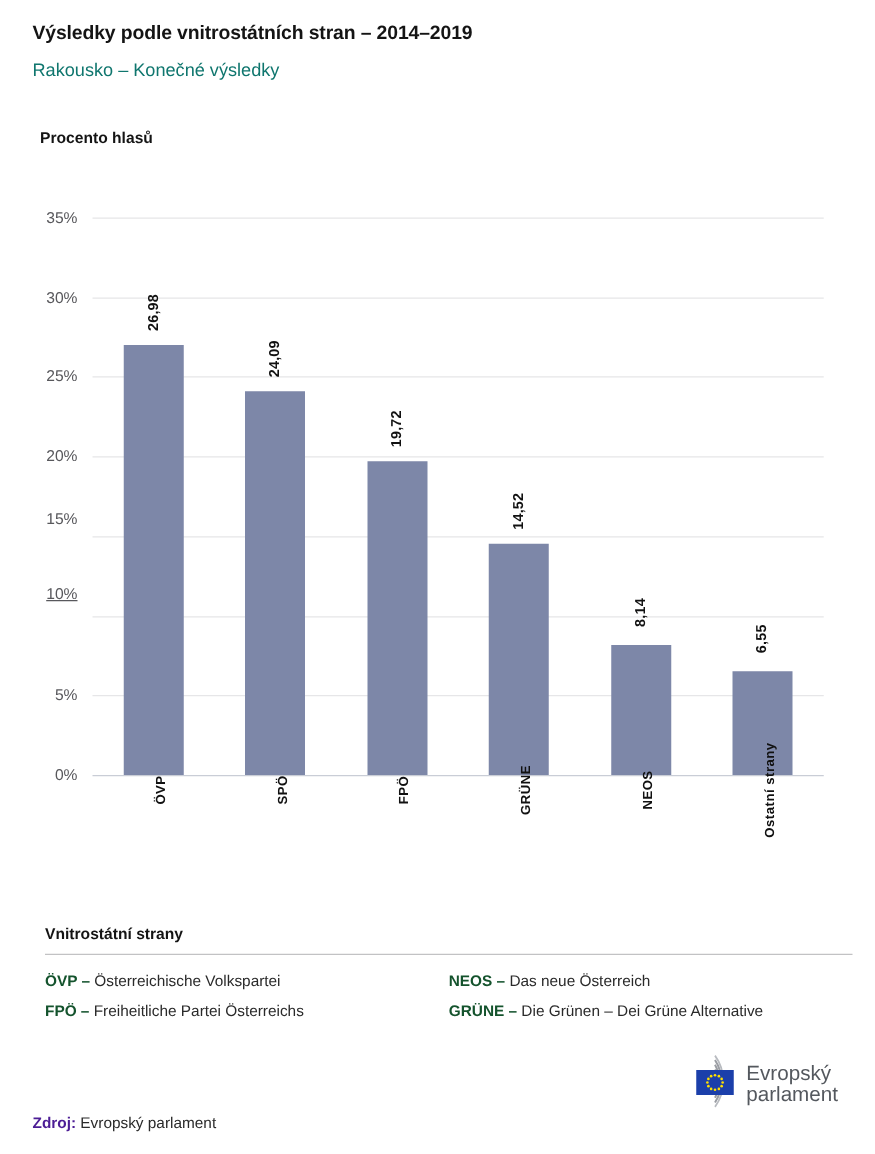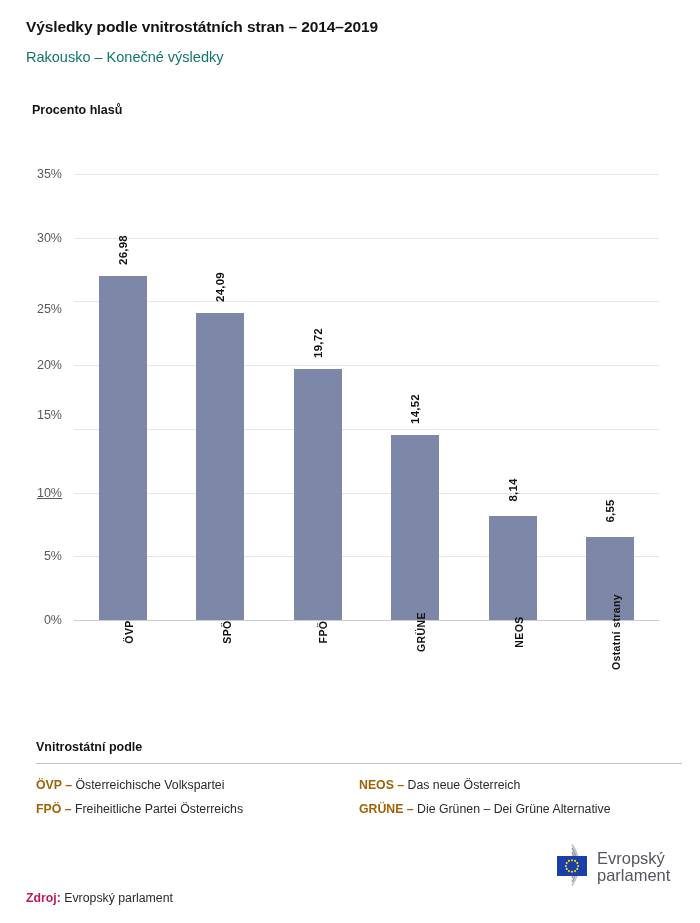--- a/index.html
+++ b/index.html
@@ -169,33 +169,33 @@
     width: 323px;
   }
   .legend-item {
     font-size: 12.3px;
     color: #2a2a2a;
     margin-bottom: 9.5px;
     white-space: nowrap;
   }
   .legend-item b {
     font-weight: bold;
-    color: #a16207;
+    color: #14532d;
   }
 
   
   .footer-source {
     position: absolute;
     left: 26px;
     top: 891px;
     font-size: 12.3px;
     color: #2a2a2a;
   }
   .footer-source b {
-    color: #be185d;
+    color: #4c1d95;
   }
   .ep-logo {
     position: absolute;
     left: 531px;
     top: 841px;
     width: 150px;
     height: 48px;
   }
   .ep-logo svg {
     display: block;
@@ -217,24 +217,24 @@
       <div class="gridline" style="top: 318.571px;"></div>
       <div class="gridline" style="top: 254.857px;"></div>
       <div class="gridline" style="top: 191.143px;"></div>
       <div class="gridline" style="top: 127.429px;"></div>
       <div class="gridline" style="top: 63.7143px;"></div>
       <div class="gridline" style="top: 0px;"></div>
     </div>
   <div class="ylabels" id="ylabels">
       <div class="ylabel" style="top: 446px;">0%</div>
       <div class="ylabel" style="top: 382.286px;">5%</div>
-      <div class="ylabel" style="top: 319px; text-decoration: underline;">10%</div>
+      <div class="ylabel" style="top: 301px; text-decoration: underline;">10%</div>
       <div class="ylabel" style="top: 241px;">15%</div>
       <div class="ylabel" style="top: 191.143px;">20%</div>
-      <div class="ylabel" style="top: 127.429px; margin-top: 8px;">25%</div>
+      <div class="ylabel" style="top: 127.429px;">25%</div>
       <div class="ylabel" style="top: 63.7143px;">30%</div>
       <div class="ylabel" style="top: 0px;">35%</div>
     </div>
   <div class="bars" id="bars">
       <div class="bar-slot" style="left: 0px; width: 97.5px;">
         <div class="bar" style="height: 343.802px; background: rgb(125, 135, 168);"></div>
         <div class="bar-value" style="bottom: 363.802px;">26,98</div>
       </div>
       <div class="bar-slot" style="left: 97.5px; width: 97.5px;">
         <div class="bar" style="height: 306.975px; background: rgb(125, 135, 168);"></div>
@@ -261,21 +261,21 @@
       <div class="cat-slot" style="left: 0px; width: 97.5px;"><span class="cat-text">ÖVP</span></div>
       <div class="cat-slot" style="left: 97.5px; width: 97.5px;"><span class="cat-text">SPÖ</span></div>
       <div class="cat-slot" style="left: 195px; width: 97.5px;"><span class="cat-text">FPÖ</span></div>
       <div class="cat-slot" style="left: 292.5px; width: 97.5px;"><span class="cat-text">GRÜNE</span></div>
       <div class="cat-slot" style="left: 390px; width: 97.5px;"><span class="cat-text">NEOS</span></div>
       <div class="cat-slot" style="left: 487.5px; width: 97.5px;"><span class="cat-text">Ostatní strany</span></div>
     </div>
 </div>
 
 <div class="legend">
-  <div class="legend-title">Vnitrostátní podle</div>
+  <div class="legend-title">Vnitrostátní strany</div>
   <div class="legend-rule"></div>
   <div class="legend-cols">
     <div class="legend-col" id="legend-left">
         <div class="legend-item"><b>ÖVP –</b><span> Österreichische Volkspartei</span></div>
         <div class="legend-item"><b>FPÖ –</b><span> Freiheitliche Partei Österreichs</span></div>
       </div>
     <div class="legend-col" id="legend-right">
         <div class="legend-item"><b>NEOS –</b><span> Das neue Österreich</span></div>
         <div class="legend-item"><b>GRÜNE –</b><span> Die Grünen – Dei Grüne Alternative</span></div>
       </div>

